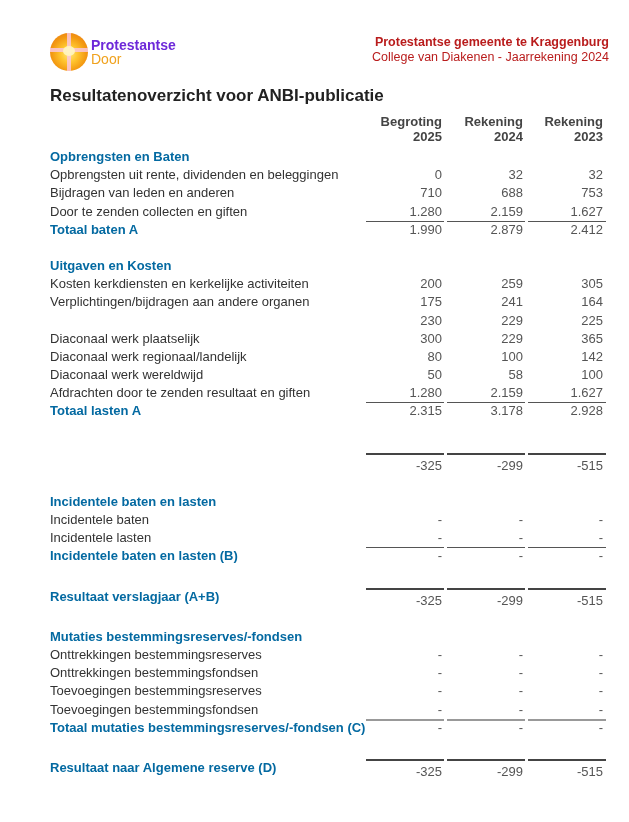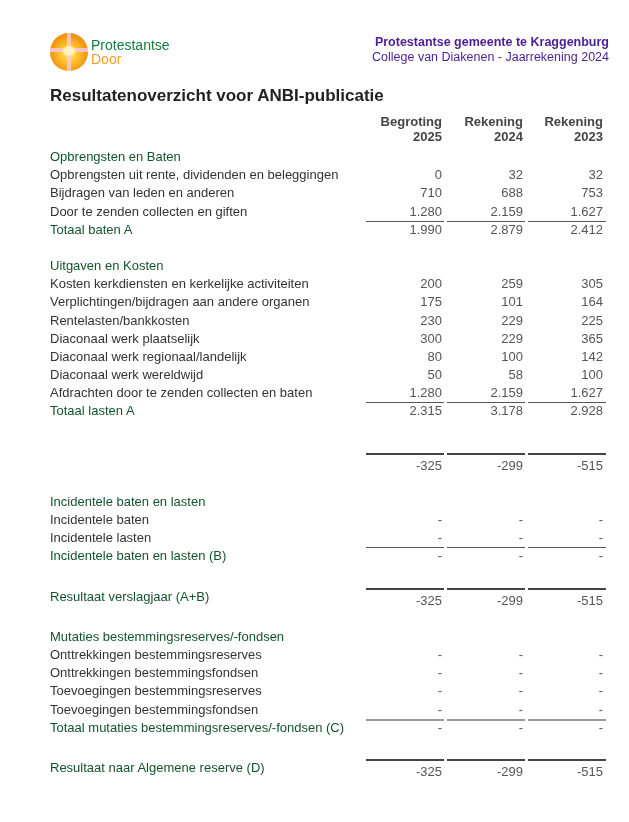--- a/index.html
+++ b/index.html
@@ -7,32 +7,32 @@
            font-family: "Liberation Sans", sans-serif; color: #333333; }
     .logo { position: absolute; left: 50px; top: 33px; display: flex; align-items: center; }
     .logo-mark { width: 38px; height: 38px; border-radius: 50%; position: relative;
                  background: radial-gradient(circle at 50% 55%, #ffe680 0%, #ffc52e 30%, #f39a12 60%, #e96d10 100%); }
     .logo-mark .v, .logo-mark .h { position: absolute; background: rgba(250, 200, 220, 0.85); }
     .logo-mark .v { left: 17px; top: 0; width: 4px; height: 38px; }
     .logo-mark .h { left: 0; top: 15px; width: 38px; height: 4px; }
     .logo-mark .c { position: absolute; left: 13px; top: 13px; width: 12px; height: 10px;
                     background: #fff6c0; border-radius: 50%; opacity: 0.9; }
     .logo-text { margin-left: 3px; line-height: 14px; font-size: 14px; }
-    .logo-text .l1 { color: #15803d; }
+    .logo-text .l1 { color: #6d28d9; font-weight: bold; }
     .logo-text .l2 { color: #f0a21e; }
-    .org { position: absolute; right: 20px; top: 35px; text-align: right; color: #4c1d95; font-size: 12.5px; line-height: 15px; }
+    .org { position: absolute; right: 20px; top: 35px; text-align: right; color: #b91c1c; font-size: 12.5px; line-height: 15px; }
     .org .o1 { font-weight: bold; }
     .title { position: absolute; left: 50px; top: 86px; font-size: 17px; font-weight: bold; color: #222222; }
 
     .table { position: absolute; left: 50px; top: 114px; width: 560px; }
     .row { position: relative; height: 18.2px; font-size: 13px; line-height: 18px; }
     .row .label { position: absolute; left: 0; top: 0; white-space: nowrap; }
     .row .val { position: absolute; top: 0; text-align: right; width: 80px; color: #555555; }
     .c1 { left: 312px; } .c2 { left: 393px; } .c3 { left: 473px; }
-    .row.bold .label { font-weight: normal; color: #14532d; }
+    .row.bold .label { font-weight: bold; color: #0369a1; }
     .row.hdr { height: 34px; }
     .row.hdr .val { font-weight: bold; line-height: 15px; color: #444444; }
     .row.gap { height: 18px; }
     .line { position: absolute; height: 1px; background: #555; width: 78px; top: 0; }
     .line.thick { height: 2px; background: #444; }
     .line.grey { height: 2px; background: #999; }
     .l1p { left: 316px; } .l2p { left: 397px; } .l3p { left: 478px; }
     .dash { color: #777; }
   </style>
 </head>
@@ -111,25 +111,24 @@
     </div>
   <div class="row">
       <span class="label">Kosten kerkdiensten en kerkelijke activiteiten</span>
       <span class="val c1">200</span>
       <span class="val c2">259</span>
       <span class="val c3">305</span>
     </div>
   <div class="row">
       <span class="label">Verplichtingen/bijdragen aan andere organen</span>
       <span class="val c1">175</span>
-      <span class="val c2">101</span>
+      <span class="val c2">241</span>
       <span class="val c3">164</span>
     </div>
   <div class="row">
-      <span class="label">Rentelasten/bankkosten</span>
       <span class="val c1">230</span>
       <span class="val c2">229</span>
       <span class="val c3">225</span>
     </div>
   <div class="row">
       <span class="label">Diaconaal werk plaatselijk</span>
       <span class="val c1">300</span>
       <span class="val c2">229</span>
       <span class="val c3">365</span>
     </div>
@@ -139,21 +138,21 @@
       <span class="val c2">100</span>
       <span class="val c3">142</span>
     </div>
   <div class="row">
       <span class="label">Diaconaal werk wereldwijd</span>
       <span class="val c1">50</span>
       <span class="val c2">58</span>
       <span class="val c3">100</span>
     </div>
   <div class="row">
-      <span class="label">Afdrachten door te zenden collecten en baten</span>
+      <span class="label">Afdrachten door te zenden resultaat en giften</span>
       <span class="val c1">1.280</span>
       <span class="val c2">2.159</span>
       <span class="val c3">1.627</span>
     </div>
   <div class="row bold">
       <div class="line l1p"></div>
       <div class="line l2p"></div>
       <div class="line l3p"></div>
       <span class="label">Totaal lasten A</span>
       <span class="val c1">2.315</span>

